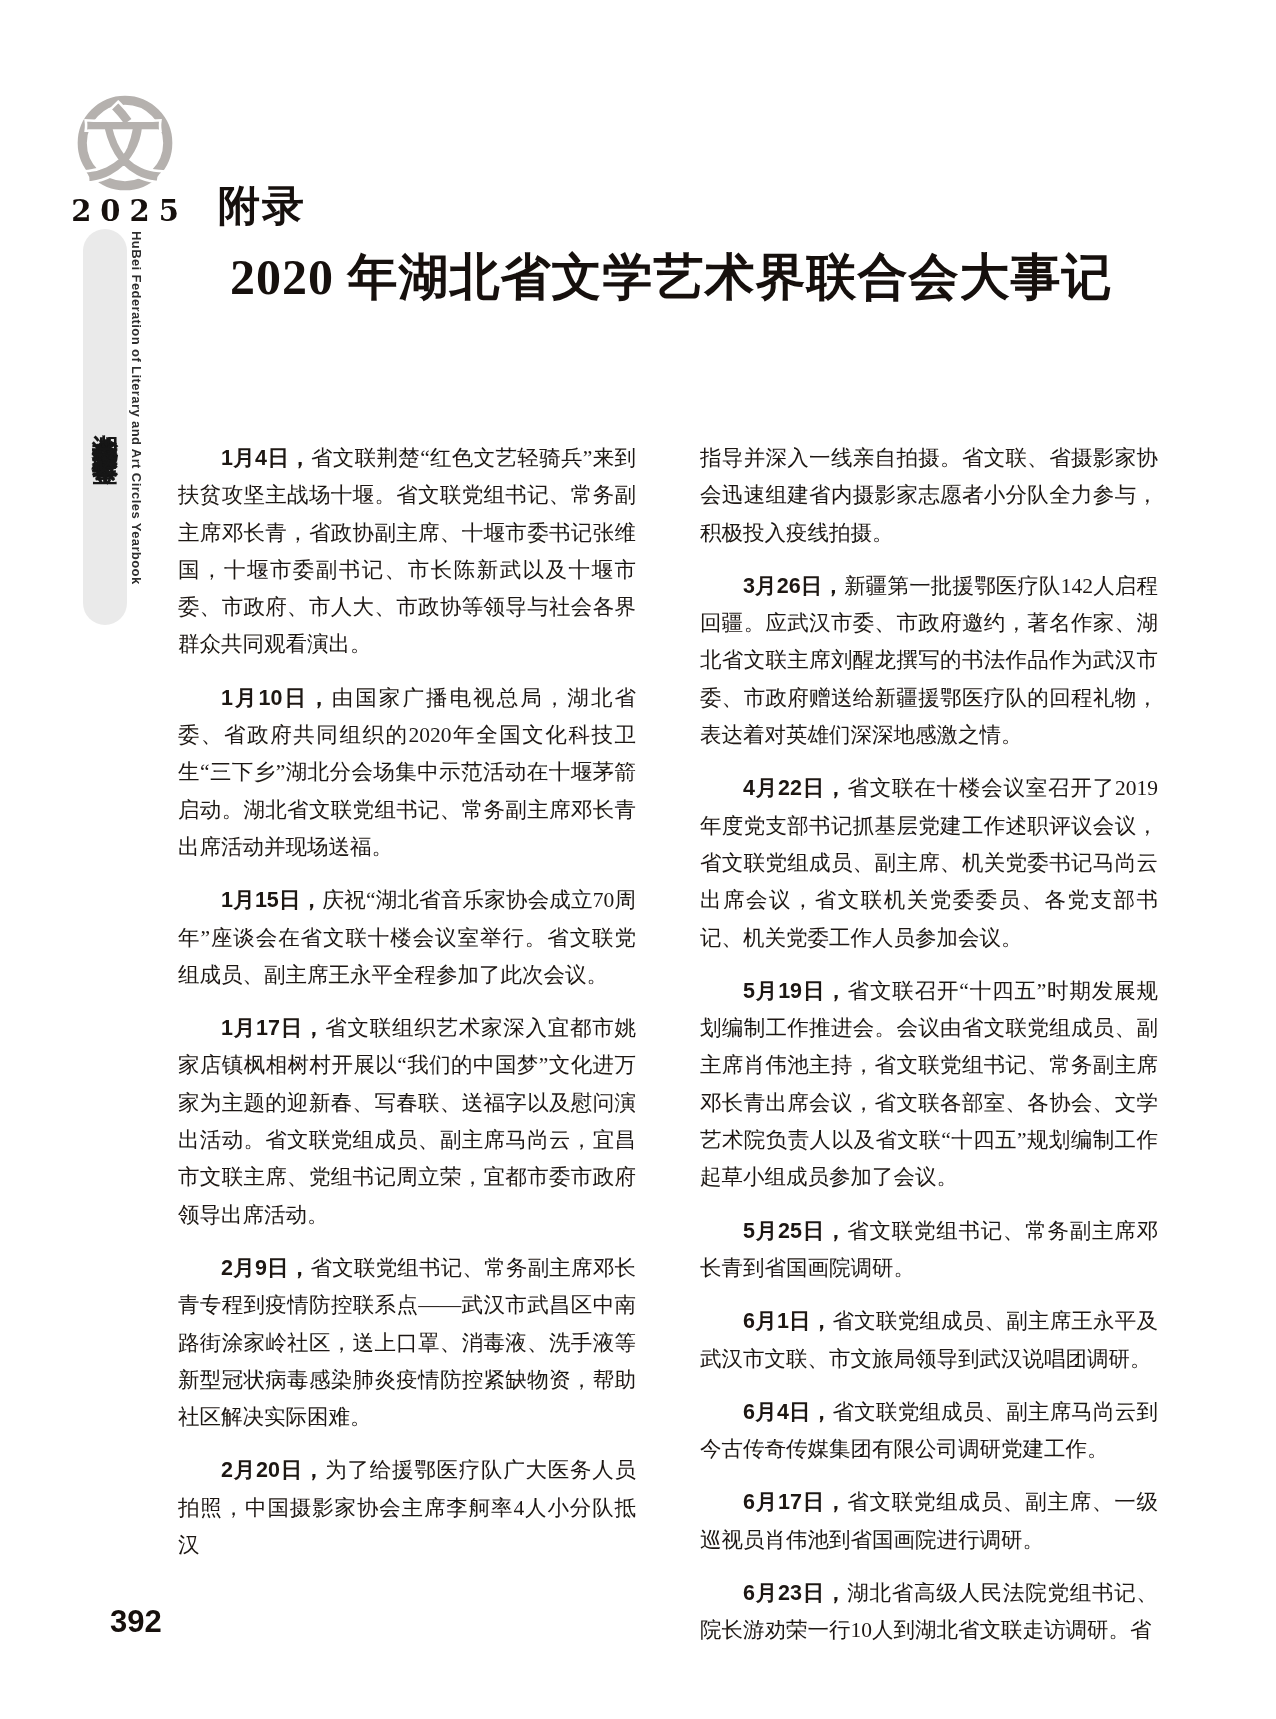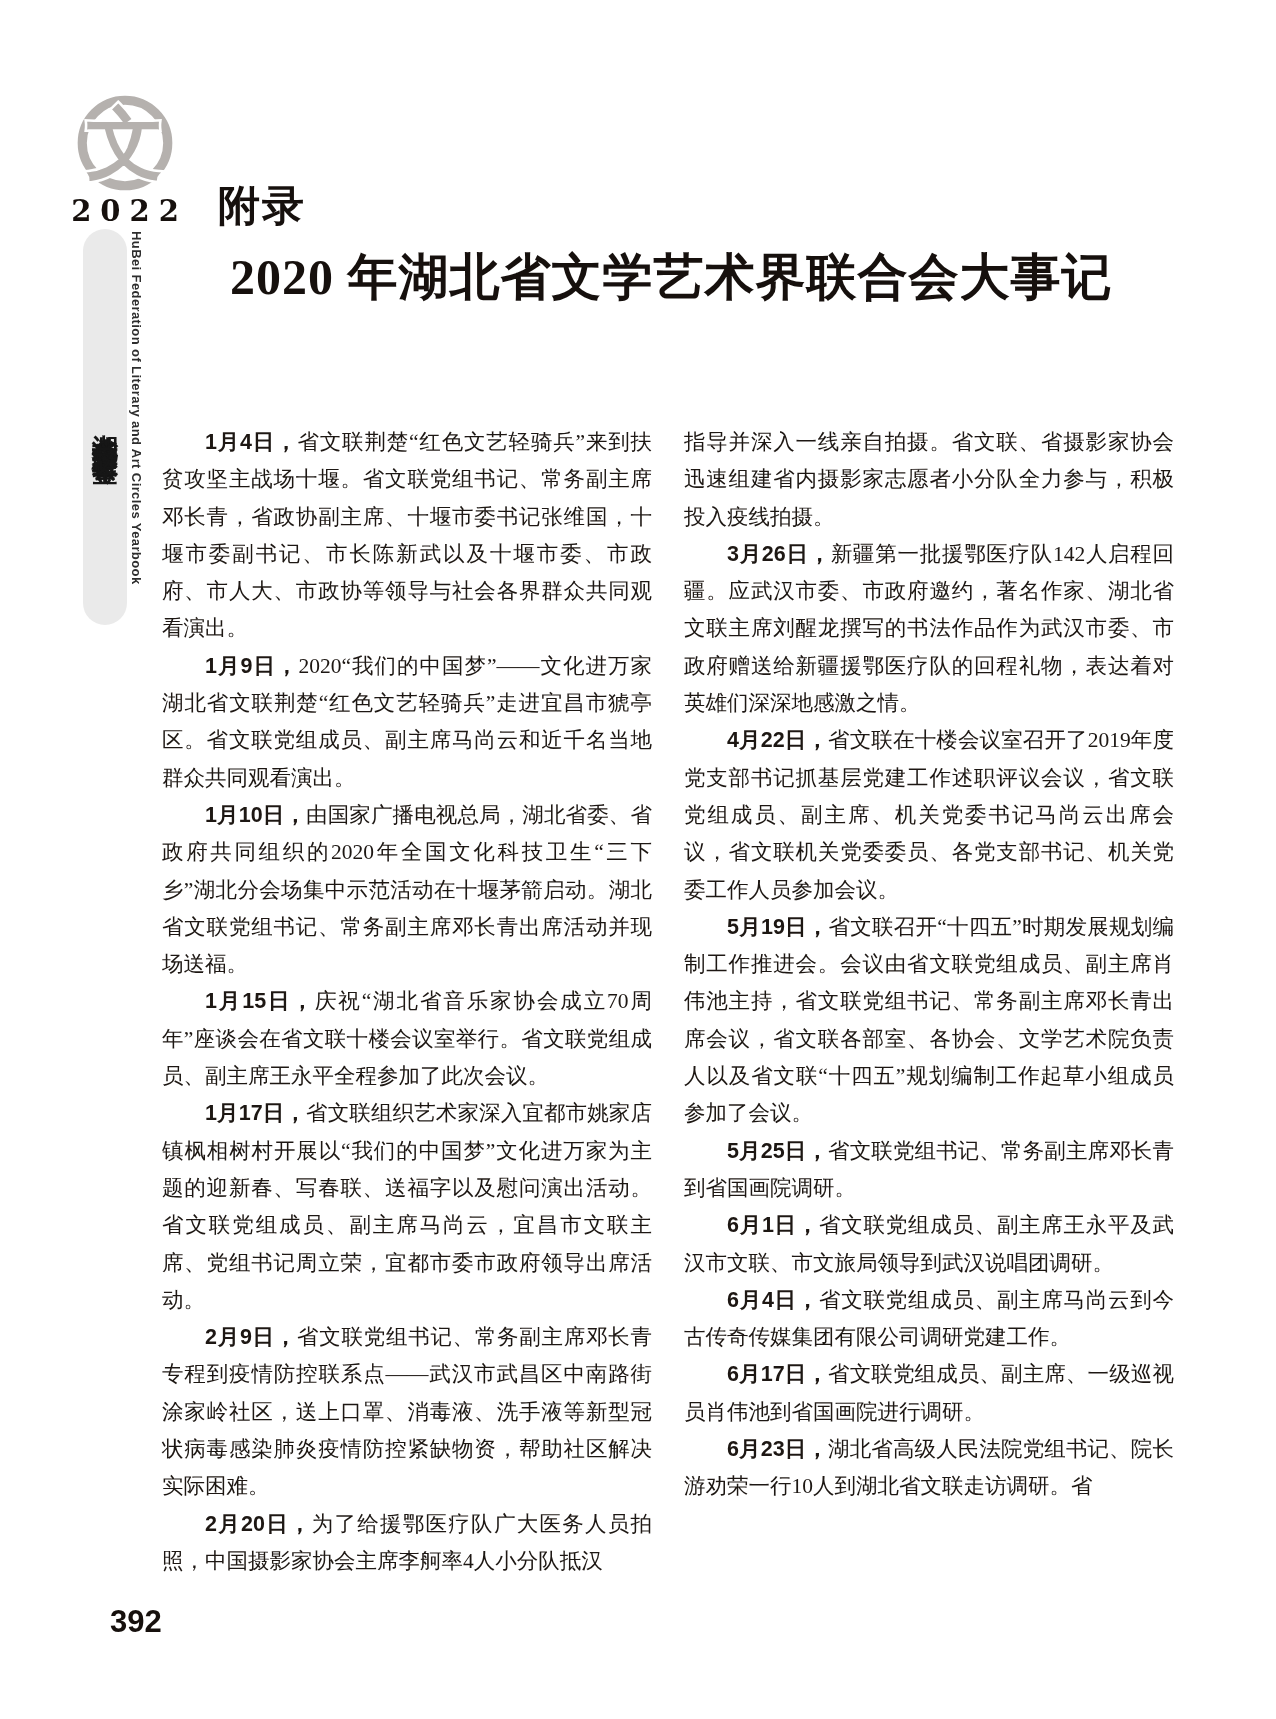--- a/index.html
+++ b/index.html
@@ -52,21 +52,21 @@
     letter-spacing:1px;white-space:nowrap;
   }
   
   .col{
     position:absolute;top:424px;width:490px;
     font-size:21.5px;line-height:37.3px;
     text-align:justify;color:#1d1713;
   }
   .col-left{left:162px;}
   .col-right{left:684px;}
-  .col p{margin:0;text-indent:43px;}
+  .col p{margin:16px;text-indent:43px;}
   .col p.cont{text-indent:0;}
   .date{
     font-family:"Liberation Sans", sans-serif;
     font-weight:bold;
   }
   
   .page-number{
     position:absolute;left:110px;top:1604px;
     font-family:"Liberation Sans", sans-serif;
     font-weight:bold;font-size:31px;color:#16100d;text-align:center;
@@ -75,34 +75,33 @@
 </head>
 <body>
 
 <div class="page">
 
   <svg class="logo" viewBox="0 0 112 112" aria-hidden="true">
     <circle cx="56" cy="58" r="42" fill="none" stroke="#b5b1ae" stroke-width="9"></circle>
     <text x="56" y="84" text-anchor="middle" font-size="76" font-weight="bold" font-family="serif" fill="#b5b1ae" stroke="#ffffff" stroke-width="5" paint-order="stroke">文</text>
   </svg>
 
-  <div class="year">2022</div>
+  <div class="year">2025</div>
 
   <div class="cn-strip">
     <div class="vtext">湖北省文学艺术界联合会年鉴</div>
   </div>
 
   <div class="en-strip">HuBei Federation of Literary and Art Circles Yearbook</div>
 
   <div class="section-label">附录</div>
   <h1 class="doc-title" style="margin:12px;">2020 年湖北省文学艺术界联合会大事记</h1>
 
   <div class="col col-left">
       <p><b class="date">1月4日，</b><span>省文联荆楚“红色文艺轻骑兵”来到扶贫攻坚主战场十堰。省文联党组书记、常务副主席邓长青，省政协副主席、十堰市委书记张维国，十堰市委副书记、市长陈新武以及十堰市委、市政府、市人大、市政协等领导与社会各界群众共同观看演出。</span></p>
-      <p><b class="date">1月9日，</b><span>2020“我们的中国梦”——文化进万家湖北省文联荆楚“红色文艺轻骑兵”走进宜昌市猇亭区。省文联党组成员、副主席马尚云和近千名当地群众共同观看演出。</span></p>
       <p><b class="date">1月10日，</b><span>由国家广播电视总局，湖北省委、省政府共同组织的2020年全国文化科技卫生“三下乡”湖北分会场集中示范活动在十堰茅箭启动。湖北省文联党组书记、常务副主席邓长青出席活动并现场送福。</span></p>
       <p><b class="date">1月15日，</b><span>庆祝“湖北省音乐家协会成立70周年”座谈会在省文联十楼会议室举行。省文联党组成员、副主席王永平全程参加了此次会议。</span></p>
       <p><b class="date">1月17日，</b><span>省文联组织艺术家深入宜都市姚家店镇枫相树村开展以“我们的中国梦”文化进万家为主题的迎新春、写春联、送福字以及慰问演出活动。省文联党组成员、副主席马尚云，宜昌市文联主席、党组书记周立荣，宜都市委市政府领导出席活动。</span></p>
       <p><b class="date">2月9日，</b><span>省文联党组书记、常务副主席邓长青专程到疫情防控联系点——武汉市武昌区中南路街涂家岭社区，送上口罩、消毒液、洗手液等新型冠状病毒感染肺炎疫情防控紧缺物资，帮助社区解决实际困难。</span></p>
       <p><b class="date">2月20日，</b><span>为了给援鄂医疗队广大医务人员拍照，中国摄影家协会主席李舸率4人小分队抵汉</span></p>
     </div>
   <div class="col col-right">
       <p class="cont"><span>指导并深入一线亲自拍摄。省文联、省摄影家协会迅速组建省内摄影家志愿者小分队全力参与，积极投入疫线拍摄。</span></p>
       <p><b class="date">3月26日，</b><span>新疆第一批援鄂医疗队142人启程回疆。应武汉市委、市政府邀约，著名作家、湖北省文联主席刘醒龙撰写的书法作品作为武汉市委、市政府赠送给新疆援鄂医疗队的回程礼物，表达着对英雄们深深地感激之情。</span></p>
       <p><b class="date">4月22日，</b><span>省文联在十楼会议室召开了2019年度党支部书记抓基层党建工作述职评议会议，省文联党组成员、副主席、机关党委书记马尚云出席会议，省文联机关党委委员、各党支部书记、机关党委工作人员参加会议。</span></p>

